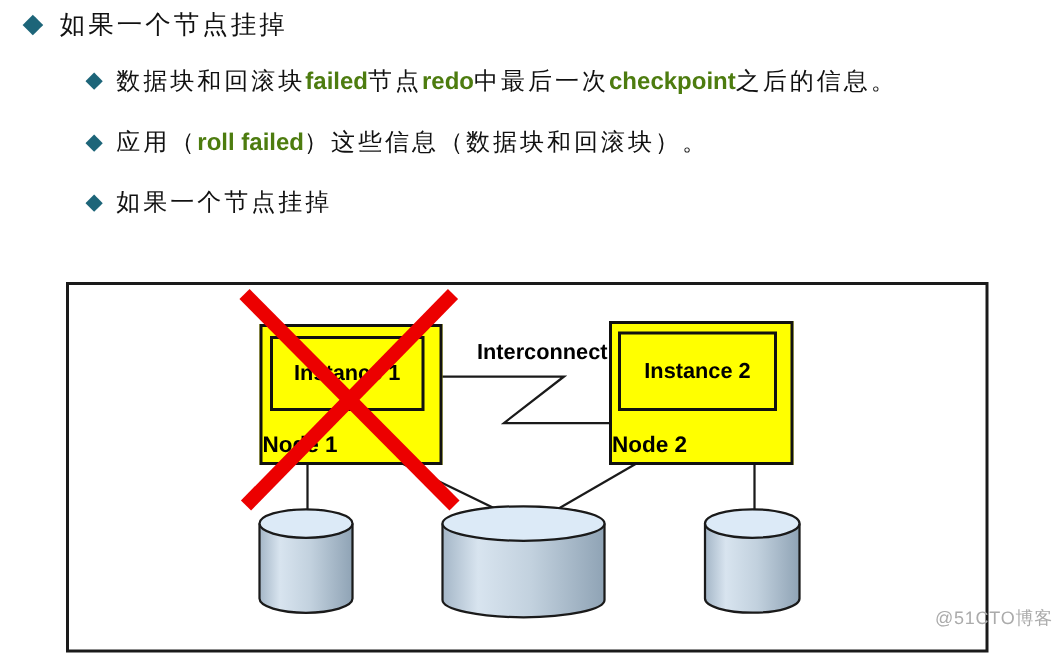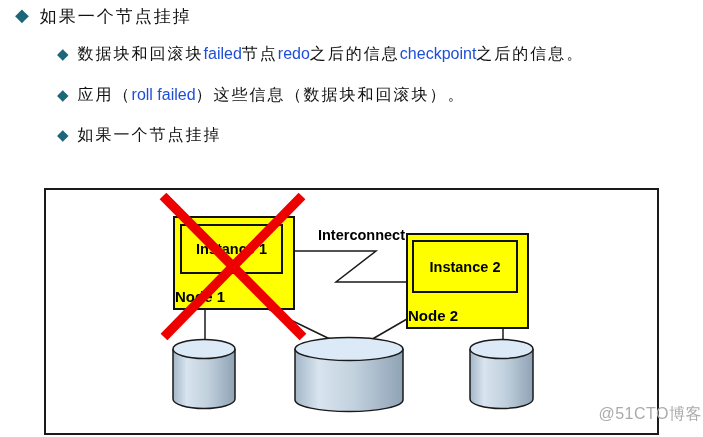--- a/index.html
+++ b/index.html
@@ -12,58 +12,58 @@
   .row-main{left:15px;top:5px;}
   .row-main .diamond{font-size:18px;margin-right:11px;margin-top:1px;}
   .row-main .txt{font-size:17px;text-align:center;}
   .row-sub{left:57px;}
   .row-sub .diamond{font-size:15px;margin-right:9px;margin-top:2px;}
   .row-sub .txt{font-size:16px;}
   .row-sub1{top:44px;}
   .row-sub2{top:85px;}
   .row-sub3{top:125px;}
   .cn{font-family:"DejaVu Serif","DejaVu Sans",serif;color:#111;letter-spacing:2px;}
-  .en{font-family:"Liberation Sans",sans-serif;font-weight:normal;color:#1d4ed8;letter-spacing:0;}
+  .en{font-family:"Liberation Sans",sans-serif;font-weight:bold;color:#4d7c0f;letter-spacing:0;}
 
   
   .frame{position:absolute;left:44px;top:188px;width:611px;height:243px;
          border:2px solid #1a1a1a;background:#ffffff;z-index:0;}
   svg.layer{position:absolute;left:0;top:0;z-index:1;}
   svg.layer-top{z-index:3;}
 
   .node-box{position:absolute;background:#FFFF00;border:2px solid #111;z-index:2;}
   .node1{left:173px;top:216px;width:118px;height:90px;}
-  .node2{left:406px;top:214px;width:119px;height:92px;margin-top:19px;}
+  .node2{left:406px;top:214px;width:119px;height:92px;}
   .instance-box{position:absolute;background:#FFFF00;border:2px solid #111;
                 display:flex;align-items:center;justify-content:center;}
   .node1 .instance-box{left:5px;top:6px;width:99px;height:46px;}
   .node2 .instance-box{left:4px;top:5px;width:102px;height:49px;}
   .instance-label{font-weight:bold;font-size:14.5px;color:#000;}
   .node-label{position:absolute;left:0;right:0;bottom:3px;text-align:left;
               font-weight:bold;font-size:15px;color:#000;}
 
   .interconnect-label{position:absolute;left:299px;top:227px;width:106px;text-align:right;
                       font-weight:bold;font-size:14.5px;color:#000;z-index:2;}
 
   .watermark{position:absolute;left:582px;top:404px;width:120px;text-align:right;
-             font-size:16px;color:#ABABAB;z-index:5;letter-spacing:0.5px;}
+             font-size:12px;color:#ABABAB;z-index:5;letter-spacing:0.5px;}
 </style>
 </head>
 <body>
 
 <div class="page">
 
   <div class="bullet-row row-main">
     <span class="diamond">◆</span>
     <span class="txt"><span class="cn">如果一个节点挂掉</span></span>
   </div>
 
   <div class="bullet-row row-sub row-sub1">
     <span class="diamond">◆</span>
-    <span class="txt"><span class="cn">数据块和回滚块</span><span class="en">failed</span><span class="cn">节点</span><span class="en">redo</span><span class="cn">之后的信息</span><span class="en">checkpoint</span><span class="cn">之后的信息。</span></span>
+    <span class="txt"><span class="cn">数据块和回滚块</span><span class="en">failed</span><span class="cn">节点</span><span class="en">redo</span><span class="cn">中最后一次</span><span class="en">checkpoint</span><span class="cn">之后的信息。</span></span>
   </div>
 
   <div class="bullet-row row-sub row-sub2">
     <span class="diamond">◆</span>
     <span class="txt"><span class="cn">应用（</span><span class="en">roll failed</span><span class="cn">）这些信息（数据块和回滚块）。</span></span>
   </div>
 
   <div class="bullet-row row-sub row-sub3">
     <span class="diamond">◆</span>
     <span class="txt"><span class="cn">如果一个节点挂掉</span></span>

